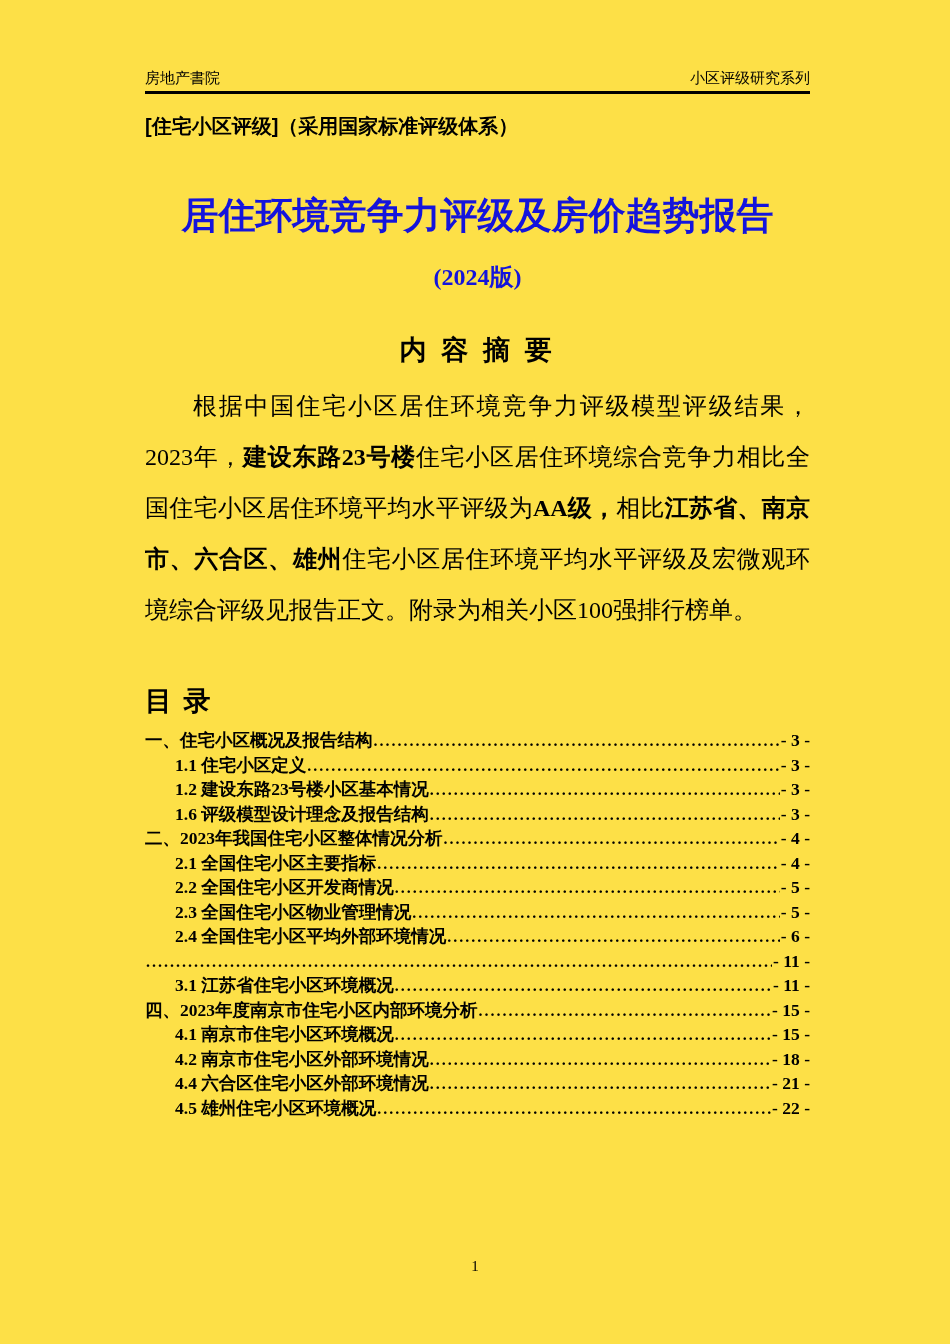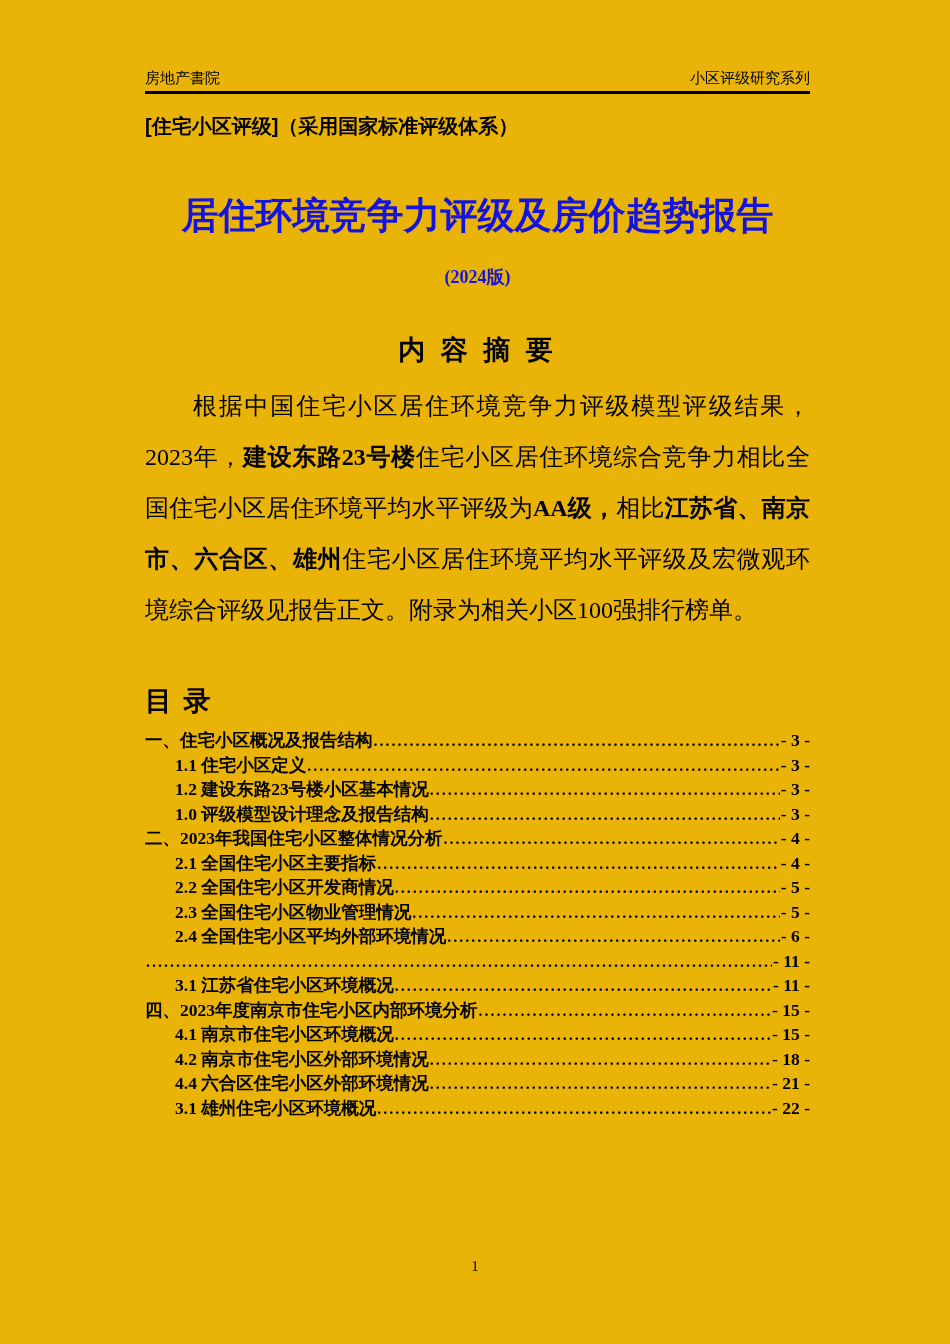--- a/index.html
+++ b/index.html
@@ -6,21 +6,21 @@
   body {
     width: 950px; height: 1344px;
     font-family: "Liberation Serif", "DejaVu Serif", serif;
     color: #000;
   }
   .page {
     position: relative;
     width: 950px; height: 1344px;
     box-sizing: border-box;
     padding: 68px 140px 0 145px;
-    background: #eab308;
+    background: #fde047;
     overflow: hidden;
   }
   
   .hdr {
     display: flex; justify-content: space-between; align-items: flex-end;
     font-family: "Liberation Sans", "DejaVu Sans", sans-serif;
     font-size: 15px; line-height: 20px;
     border-bottom: 3px solid #000;
     padding-bottom: 3px;
   }
@@ -33,29 +33,29 @@
   }
   
   .title-block { text-align: center; margin-top: 46px; }
   .title-line {
     font-weight: bold;
     font-size: 37px;
     line-height: 61px;
   }
   .edition {
     font-weight: bold;
-    font-size: 18px;
+    font-size: 24px;
     line-height: 42px;
     margin-top: 10px;
   }
   
   .abstract-heading {
     margin-top: 34px;
     text-align: center;
-    font-family: Liberation Sans, sans-serif;
+    font-family: Liberation Serif, serif;
     font-weight: bold;
     font-size: 27px; line-height: 36px;
     letter-spacing: 4px;
   }
   .summary {
     margin-top: 13px;
     font-size: 24px;
     line-height: 51px;
     text-align: justify;
     text-indent: 2em;
@@ -134,21 +134,21 @@
         <span class="toc-label">1.1 住宅小区定义</span>
         <span class="toc-dots"></span>
         <span class="toc-page">- 3 -</span>
       </div>
       <div class="toc-row l2">
         <span class="toc-label">1.2 建设东路23号楼小区基本情况</span>
         <span class="toc-dots"></span>
         <span class="toc-page">- 3 -</span>
       </div>
       <div class="toc-row l2">
-        <span class="toc-label">1.0 评级模型设计理念及报告结构</span>
+        <span class="toc-label">1.6 评级模型设计理念及报告结构</span>
         <span class="toc-dots"></span>
         <span class="toc-page">- 3 -</span>
       </div>
       <div class="toc-row">
         <span class="toc-label">二、2023年我国住宅小区整体情况分析</span>
         <span class="toc-dots"></span>
         <span class="toc-page">- 4 -</span>
       </div>
       <div class="toc-row l2">
         <span class="toc-label">2.1 全国住宅小区主要指标</span>
@@ -193,21 +193,21 @@
         <span class="toc-label">4.2 南京市住宅小区外部环境情况</span>
         <span class="toc-dots"></span>
         <span class="toc-page">- 18 -</span>
       </div>
       <div class="toc-row l2">
         <span class="toc-label">4.4 六合区住宅小区外部环境情况</span>
         <span class="toc-dots"></span>
         <span class="toc-page">- 21 -</span>
       </div>
       <div class="toc-row l2">
-        <span class="toc-label">3.1 雄州住宅小区环境概况</span>
+        <span class="toc-label">4.5 雄州住宅小区环境概况</span>
         <span class="toc-dots"></span>
         <span class="toc-page">- 22 -</span>
       </div>
     </nav>
 
   <div class="footer">
     <span>1</span>
   </div>
 
 </div>

